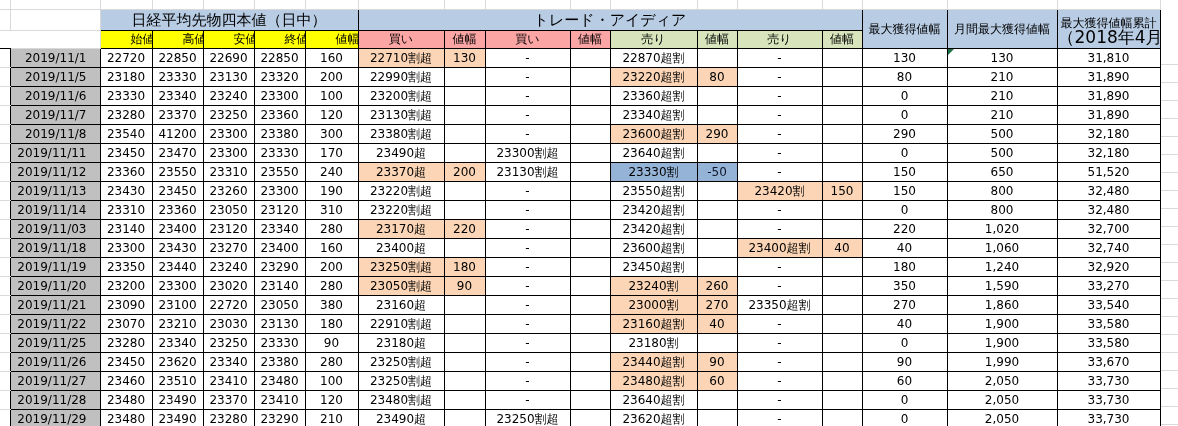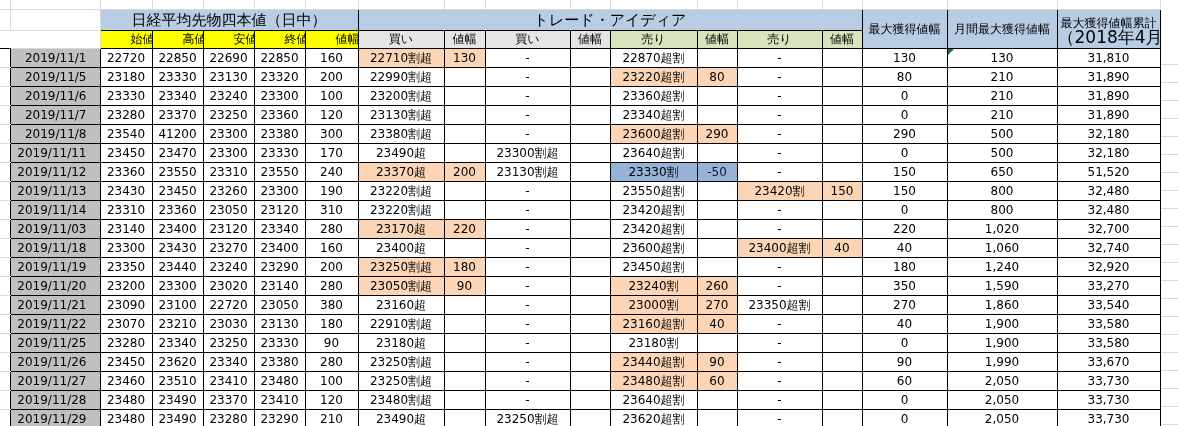--- a/index.html
+++ b/index.html
@@ -16,21 +16,21 @@
   
   .b{border:1px solid #000;background:#fff;}
   .strip td{height:9px;line-height:9px;}
   .h1row td{height:20px;line-height:20px;}
   .h2row td{height:17px;line-height:17px;}
   .hdrblue{background:#B8CCE4;font-size:15px;}
   .rhdr{background:#B8CCE4;font-size:12px;line-height:14px;}
   .rhdr .l2{font-size:17px;display:block;line-height:13px;}
   .rhdr .l1{display:block;line-height:15px;padding-top:2px;}
   .yellow{background:#FFFF00;padding-left:30px;}
-  .purple{background:#e5e5e5;}
+  .purple{background:#fca5a5;}
   .greenh{background:#D7E4BC;}
   .datecell{background:#C0C0C0;text-align:right;padding-right:13px;}
   .sp{border-bottom:1px solid #d9d9d9;background:#fff;}
   .topline{border-top:1px solid #000;}
   .hl-o{background:#FBD5B5;}
   .hl-b{background:#95B3D7;}
   .red{color:#0f172a;}
   .flagcell{position:relative;}
   .flag{position:absolute;top:0;left:0;width:0;height:0;
         border-top:6px solid #1E7145;border-right:6px solid transparent;}

